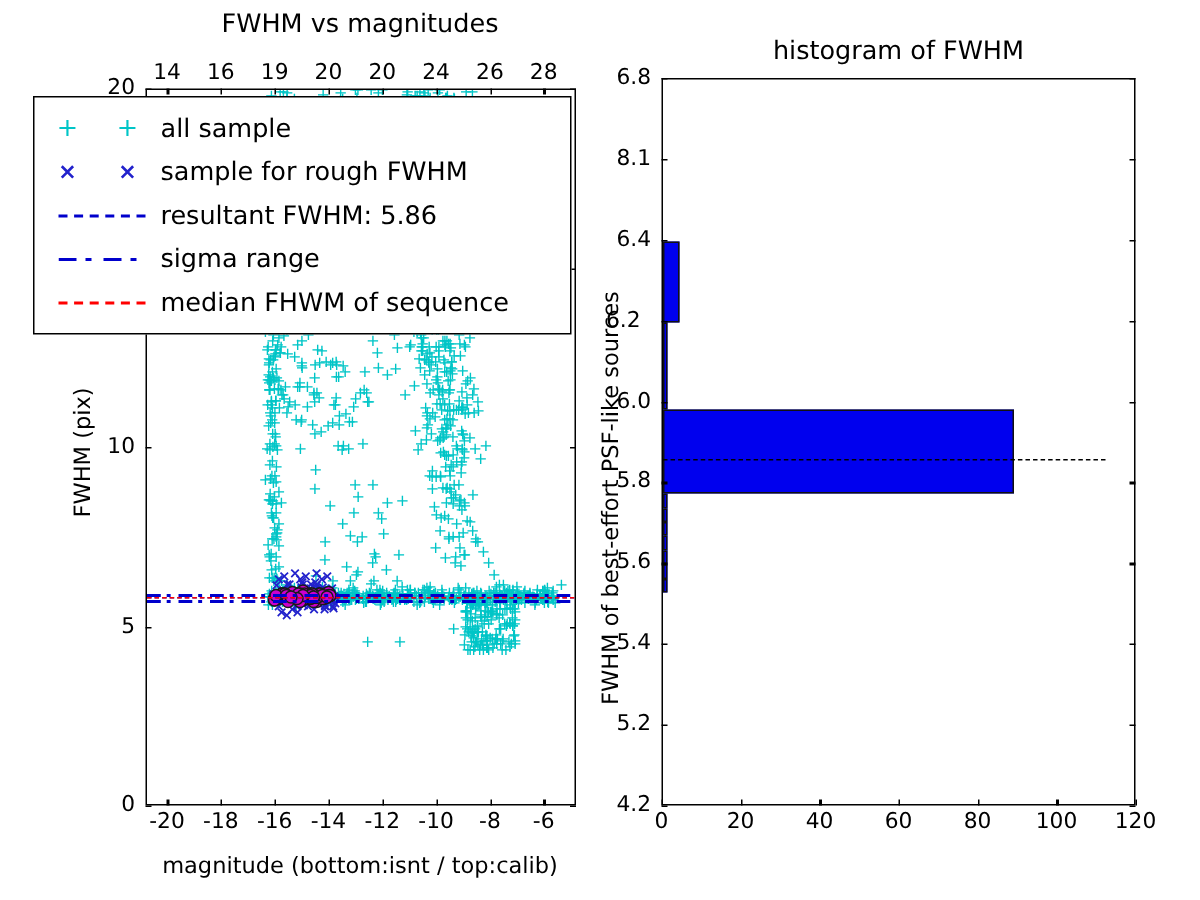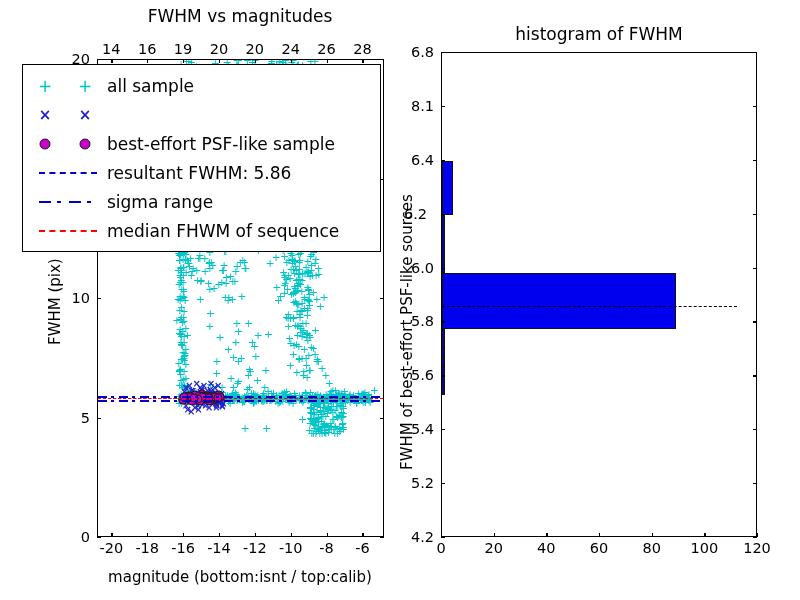--- a/index.html
+++ b/index.html
@@ -1777,27 +1777,21 @@
           <span class="mk m1" style="color:#00C5C7;font-size:17px;font-weight:normal;line-height:1;">+</span>
           <span class="mk m2" style="color:#00C5C7;font-size:17px;font-weight:normal;line-height:1;">+</span>
         </div>
         <div class="lgtext">all sample</div>
       </div>
       <div class="lgrow">
         <div class="lgmark">
           <span class="mk m1" style="color:#2222CC;font-size:15px;font-weight:bold;line-height:1;">×</span>
           <span class="mk m2" style="color:#2222CC;font-size:15px;font-weight:bold;line-height:1;">×</span>
         </div>
-      </div>
-      <div class="lgrow">
-        <div class="lgmark">
-          <span class="mk m1" style="width:11px;height:11px;border-radius:50%;background:#CC00CC;border:1.1px solid #1a1a1a;box-sizing:border-box;"></span>
-          <span class="mk m2" style="width:11px;height:11px;border-radius:50%;background:#CC00CC;border:1.1px solid #1a1a1a;box-sizing:border-box;"></span>
-        </div>
-        <div class="lgtext">best-effort PSF-like sample</div>
+        <div class="lgtext">sample for rough FWHM</div>
       </div>
       <div class="lgrow">
         <div class="lgmark">
           <span class="lgline" style="border-top:2px dashed #0000CC;left:8px;right:10px;"></span>
         </div>
         <div class="lgtext">resultant FWHM: 5.86</div>
       </div>
       <div class="lgrow">
         <div class="lgmark">
           <span class="lgline" style="left:8px;right:10px;height:2px;background-image:repeating-linear-gradient(to right,#0000CC 0 12px,transparent 12px 18px,#0000CC 18px 22px,transparent 22px 30px);background-size:30px 2px;background-repeat:repeat-x;background-position:0 50%;"></span>

